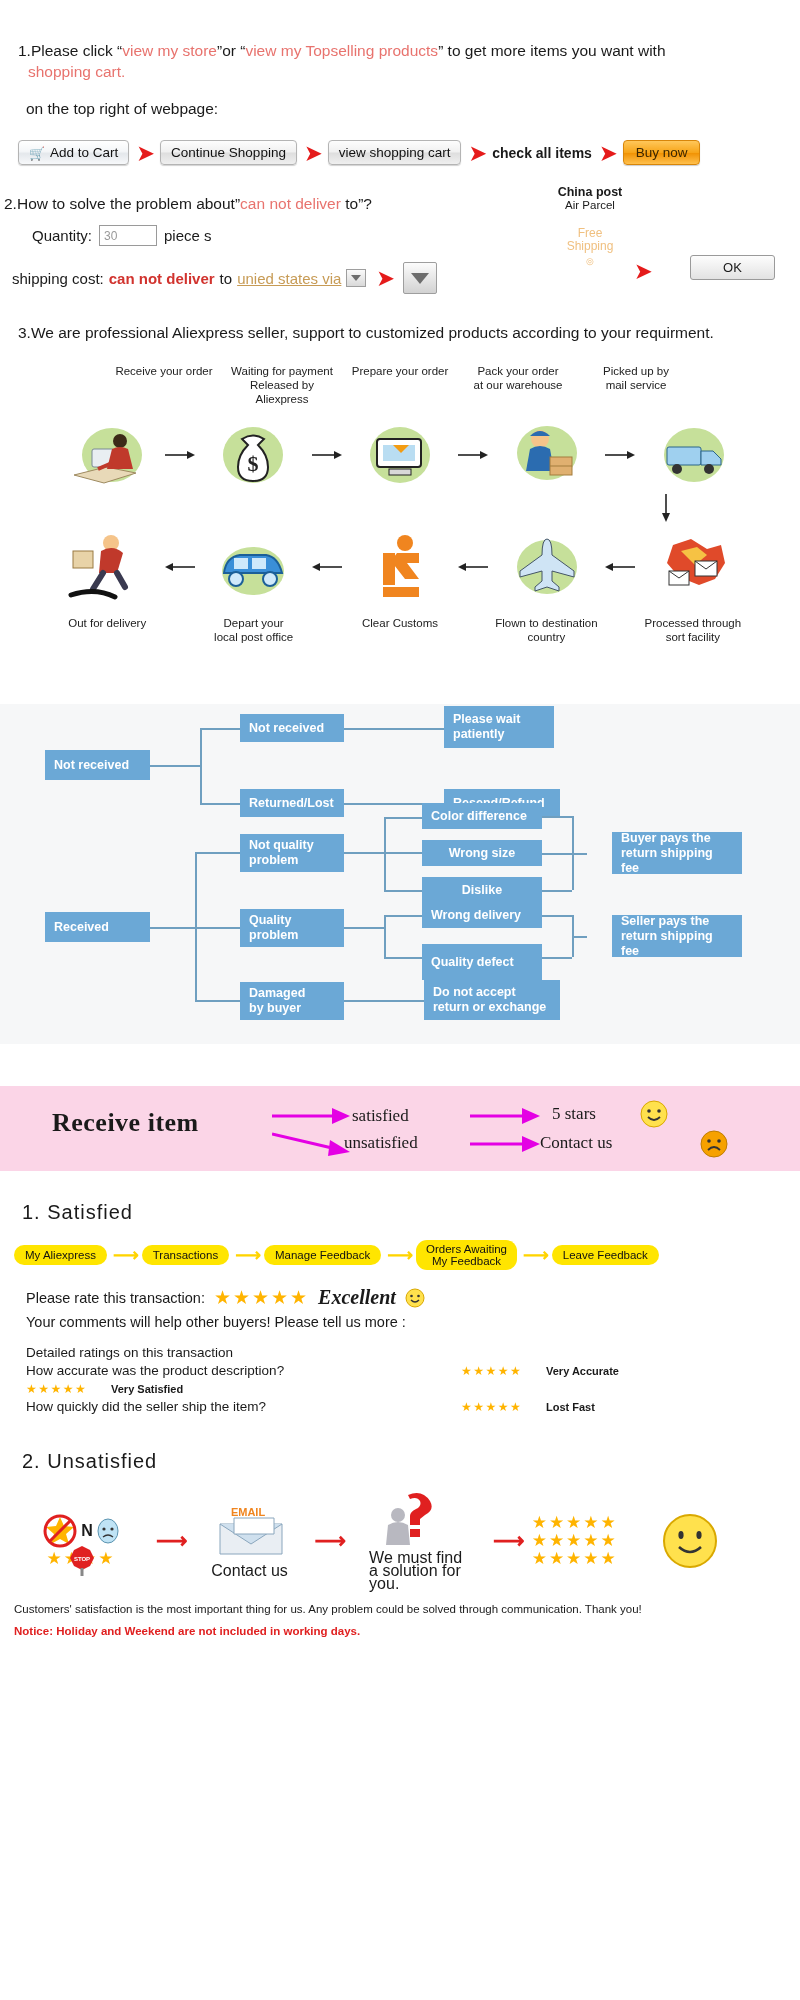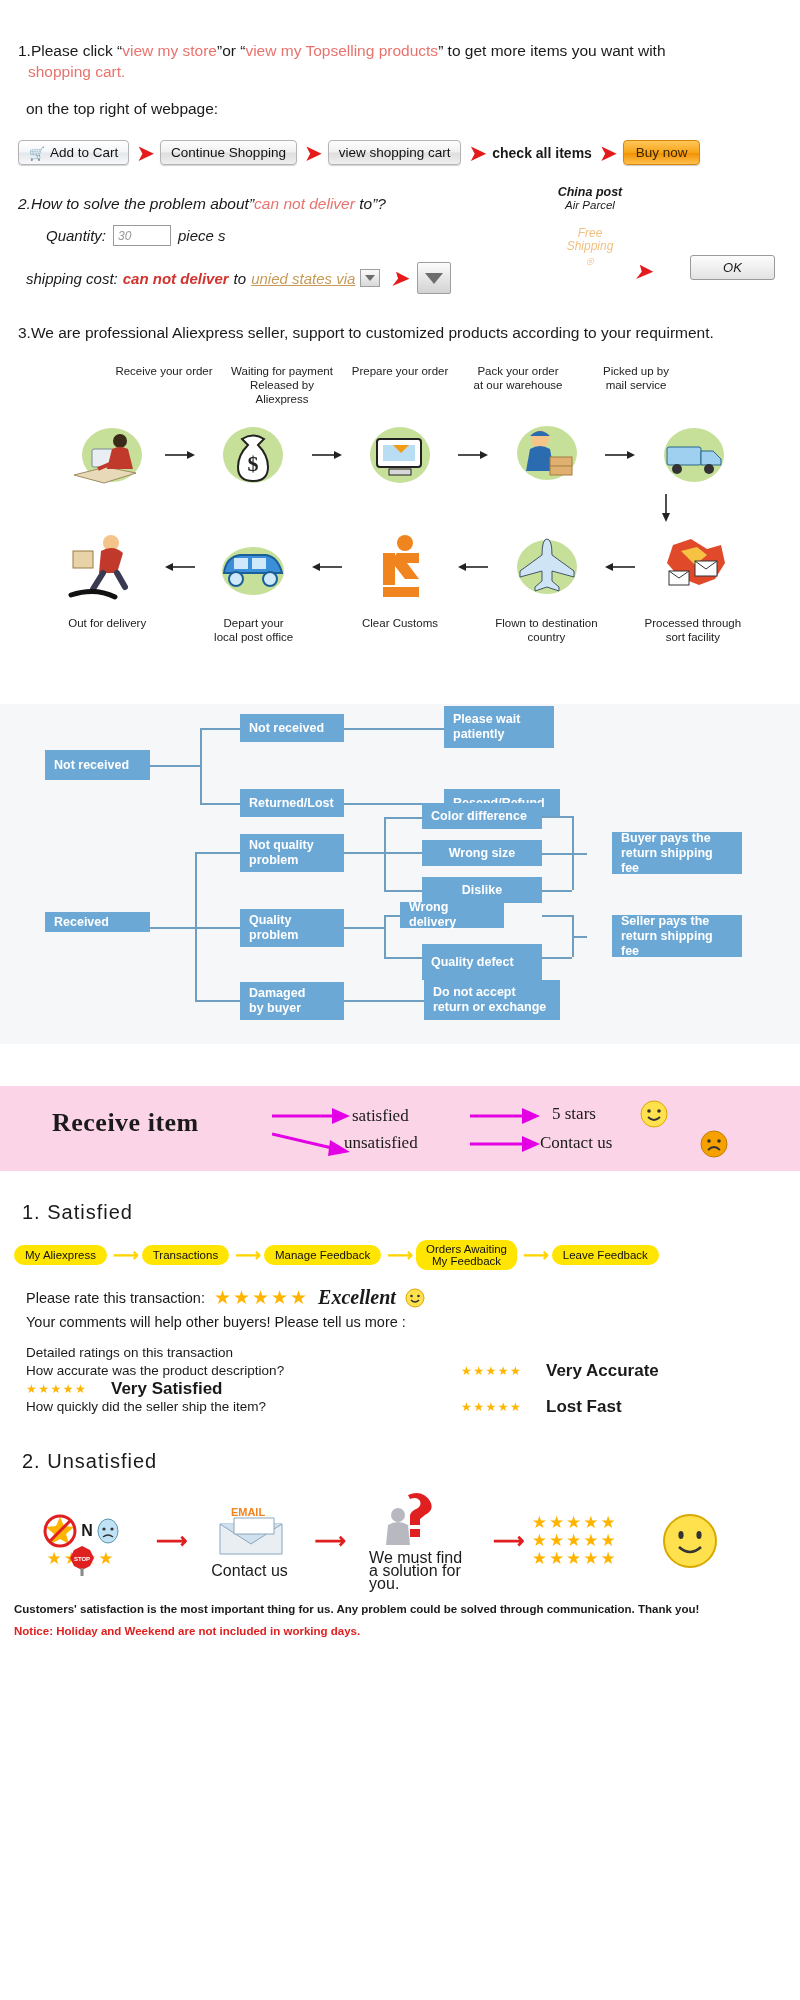--- a/index.html
+++ b/index.html
@@ -37,21 +37,21 @@
   .cart-ico:before{content:"\1F6D2"; font-size:13px; color:#222;}
   .arw { color:#e51b1b; font-size:20px; line-height:1; font-weight:bold; letter-spacing:-2px;}
   .plaintxt { font-size:14px; font-weight:bold; white-space:nowrap;}
   .buybtn {
     background: linear-gradient(to bottom,#ffc75a 0%, #f7a519 50%, #f09000 51%, #ffc04d 100%);
     border:1px solid #d8860a; border-radius:4px; padding:4px 12px;
     font-size:13.5px; color:#3a2600; box-shadow:0 1px 1px rgba(0,0,0,.2); white-space:nowrap;
   }
 
   
-  .s2 { margin-top: 30px; padding-left:18px; position:relative;font-style:italic; }
+  .s2 { margin-top: 30px; padding-left:4px; position:relative; }
   .s2 .q { font-size:15.5px; }
   .qty { margin: 12px 0 0 28px; font-size:15px; display:flex; align-items:center; gap:7px;}
   .qtybox { width:58px; height:21px; border:1px solid #9a9a9a; background:#fff; font-size:12px; color:#999; padding:1px 4px; line-height:18px;}
   .ship { margin: 16px 0 0 8px; font-size:15px; display:flex; align-items:center; gap:5px;}
   .dest { color:#c79b55; text-decoration:underline; }
   .smallsel { width:20px;height:18px; border:1px solid #9e9e9e;
      background:linear-gradient(to bottom,#fafafa,#d9d9d9); display:inline-flex;align-items:center;justify-content:center;}
   .smallsel i{ border-left:5px solid transparent;border-right:5px solid transparent;border-top:6px solid #6d6d6d; display:block;}
   .bigsel { width:34px;height:32px; border:1px solid #9e9e9e; border-radius:2px;
      background:linear-gradient(to bottom,#fcfcfc,#d2d2d2); display:inline-flex;align-items:center;justify-content:center;}
@@ -105,29 +105,29 @@
 
   .rateline { margin:16px 0 0 26px; font-size:14.5px; display:flex; align-items:center; gap:9px;}
   .stars { color:#ffb400; font-size:19px; letter-spacing:2px; }
   .excellent { font-family:"Liberation Serif", serif; font-style:italic; font-weight:bold; font-size:20px;}
   .cmt { margin:5px 0 0 26px; font-size:14.5px;}
   .redbar { margin:6px 0 0 26px; font-size:13.5px; color:#e03a14; border-bottom:2px solid #f0a000; display:inline-block; padding-bottom:3px;}
   .dratings { margin:14px 0 0 26px; font-size:13.5px; line-height:18px;}
   .drow { display:flex; align-items:center; }
   .drow .q2 { width:435px; }
   .ministars { color:#ffb400; font-size:12px; letter-spacing:1.5px; width:85px;}
-  .dval { font-weight:bold; font-size:17px;}
+  .dval { font-weight:bold; font-size:11px;}
 
   
   .unsat-row { display:flex; align-items:center; gap:10px; margin:18px 0 0 16px;}
   .capt { font-size:16px; text-align:center; line-height:13px;}
   .redarw { color:#e02020; font-size:22px; font-weight:bold; letter-spacing:-3px;}
   .bigstars { color:#ffb400; font-size:17px; line-height:18px; letter-spacing:2px;}
 
-  .footnote { margin:12px 0 0 14px; font-size:11.5px; line-height:15px; font-weight:bold;}
+  .footnote { margin:12px 0 0 14px; font-size:11.5px; line-height:15px; font-weight:normal;}
   .notice { margin:8px 0 0 14px; font-size:11.5px; color:#e02020; font-weight:bold;}
 </style>
 </head>
 <body>
 
 <div class="page">
 
   <div class="s1">
     <div class="line1">
       <span>1.</span><span>Please click “</span><span class="red">view my store</span><span>”or “</span><span class="red">view my Topselling products</span><span>” to get more items you want with</span>
@@ -416,21 +416,21 @@
     <div class="bline bh" style="left:344px; top:99px; width:100px;"></div>
 
     <div class="bbox" style="left:444px; top:2px; width:110px; height:42px; white-space:pre-line;">
       <span>Please wait
 patiently</span>
     </div>
     <div class="bbox" style="left:444px; top:85px; width:116px; height:28px;">
       <span>Resend/Refund</span>
     </div>
 
-    <div class="bbox" style="left:45px; top:208px; width:105px; height:20px;">
+    <div class="bbox" style="left:45px; top:208px; width:105px; height:30px;">
       <span>Received</span>
     </div>
     <div class="bline bh" style="left:150px; top:223px; width:45px;"></div>
     <div class="bline bv" style="left:195px; top:148px; height:148px;"></div>
     <div class="bline bh" style="left:195px; top:148px; width:45px;"></div>
     <div class="bline bh" style="left:195px; top:223px; width:45px;"></div>
     <div class="bline bh" style="left:195px; top:296px; width:45px;"></div>
 
     <div class="bbox" style="left:240px; top:130px; width:104px; height:38px; white-space:pre-line;">
       <span>Not quality
@@ -469,21 +469,21 @@
     <div class="bbox" style="left:612px; top:128px; width:130px; height:42px; white-space:pre-line;">
       <span>Buyer pays the
 return shipping fee</span>
     </div>
 
     <div class="bline bh" style="left:344px; top:223px; width:40px;"></div>
     <div class="bline bv" style="left:384px; top:211px; height:42px;"></div>
     <div class="bline bh" style="left:384px; top:211px; width:38px;"></div>
     <div class="bline bh" style="left:384px; top:253px; width:38px;"></div>
 
-    <div class="bbox" style="left:400px; top:198px; width:104px; height:26px;">
+    <div class="bbox" style="left:422px; top:198px; width:120px; height:26px;text-align:center;">
       <span>Wrong delivery</span>
     </div>
     <div class="bbox" style="left:422px; top:240px; width:120px; height:36px;">
       <span>Quality defect</span>
     </div>
     <div class="bline bh" style="left:542px; top:211px; width:30px;"></div>
     <div class="bline bh" style="left:542px; top:253px; width:30px;"></div>
     <div class="bline bv" style="left:572px; top:211px; height:42px;"></div>
     <div class="bline bh" style="left:572px; top:232px; width:15px;"></div>
 

